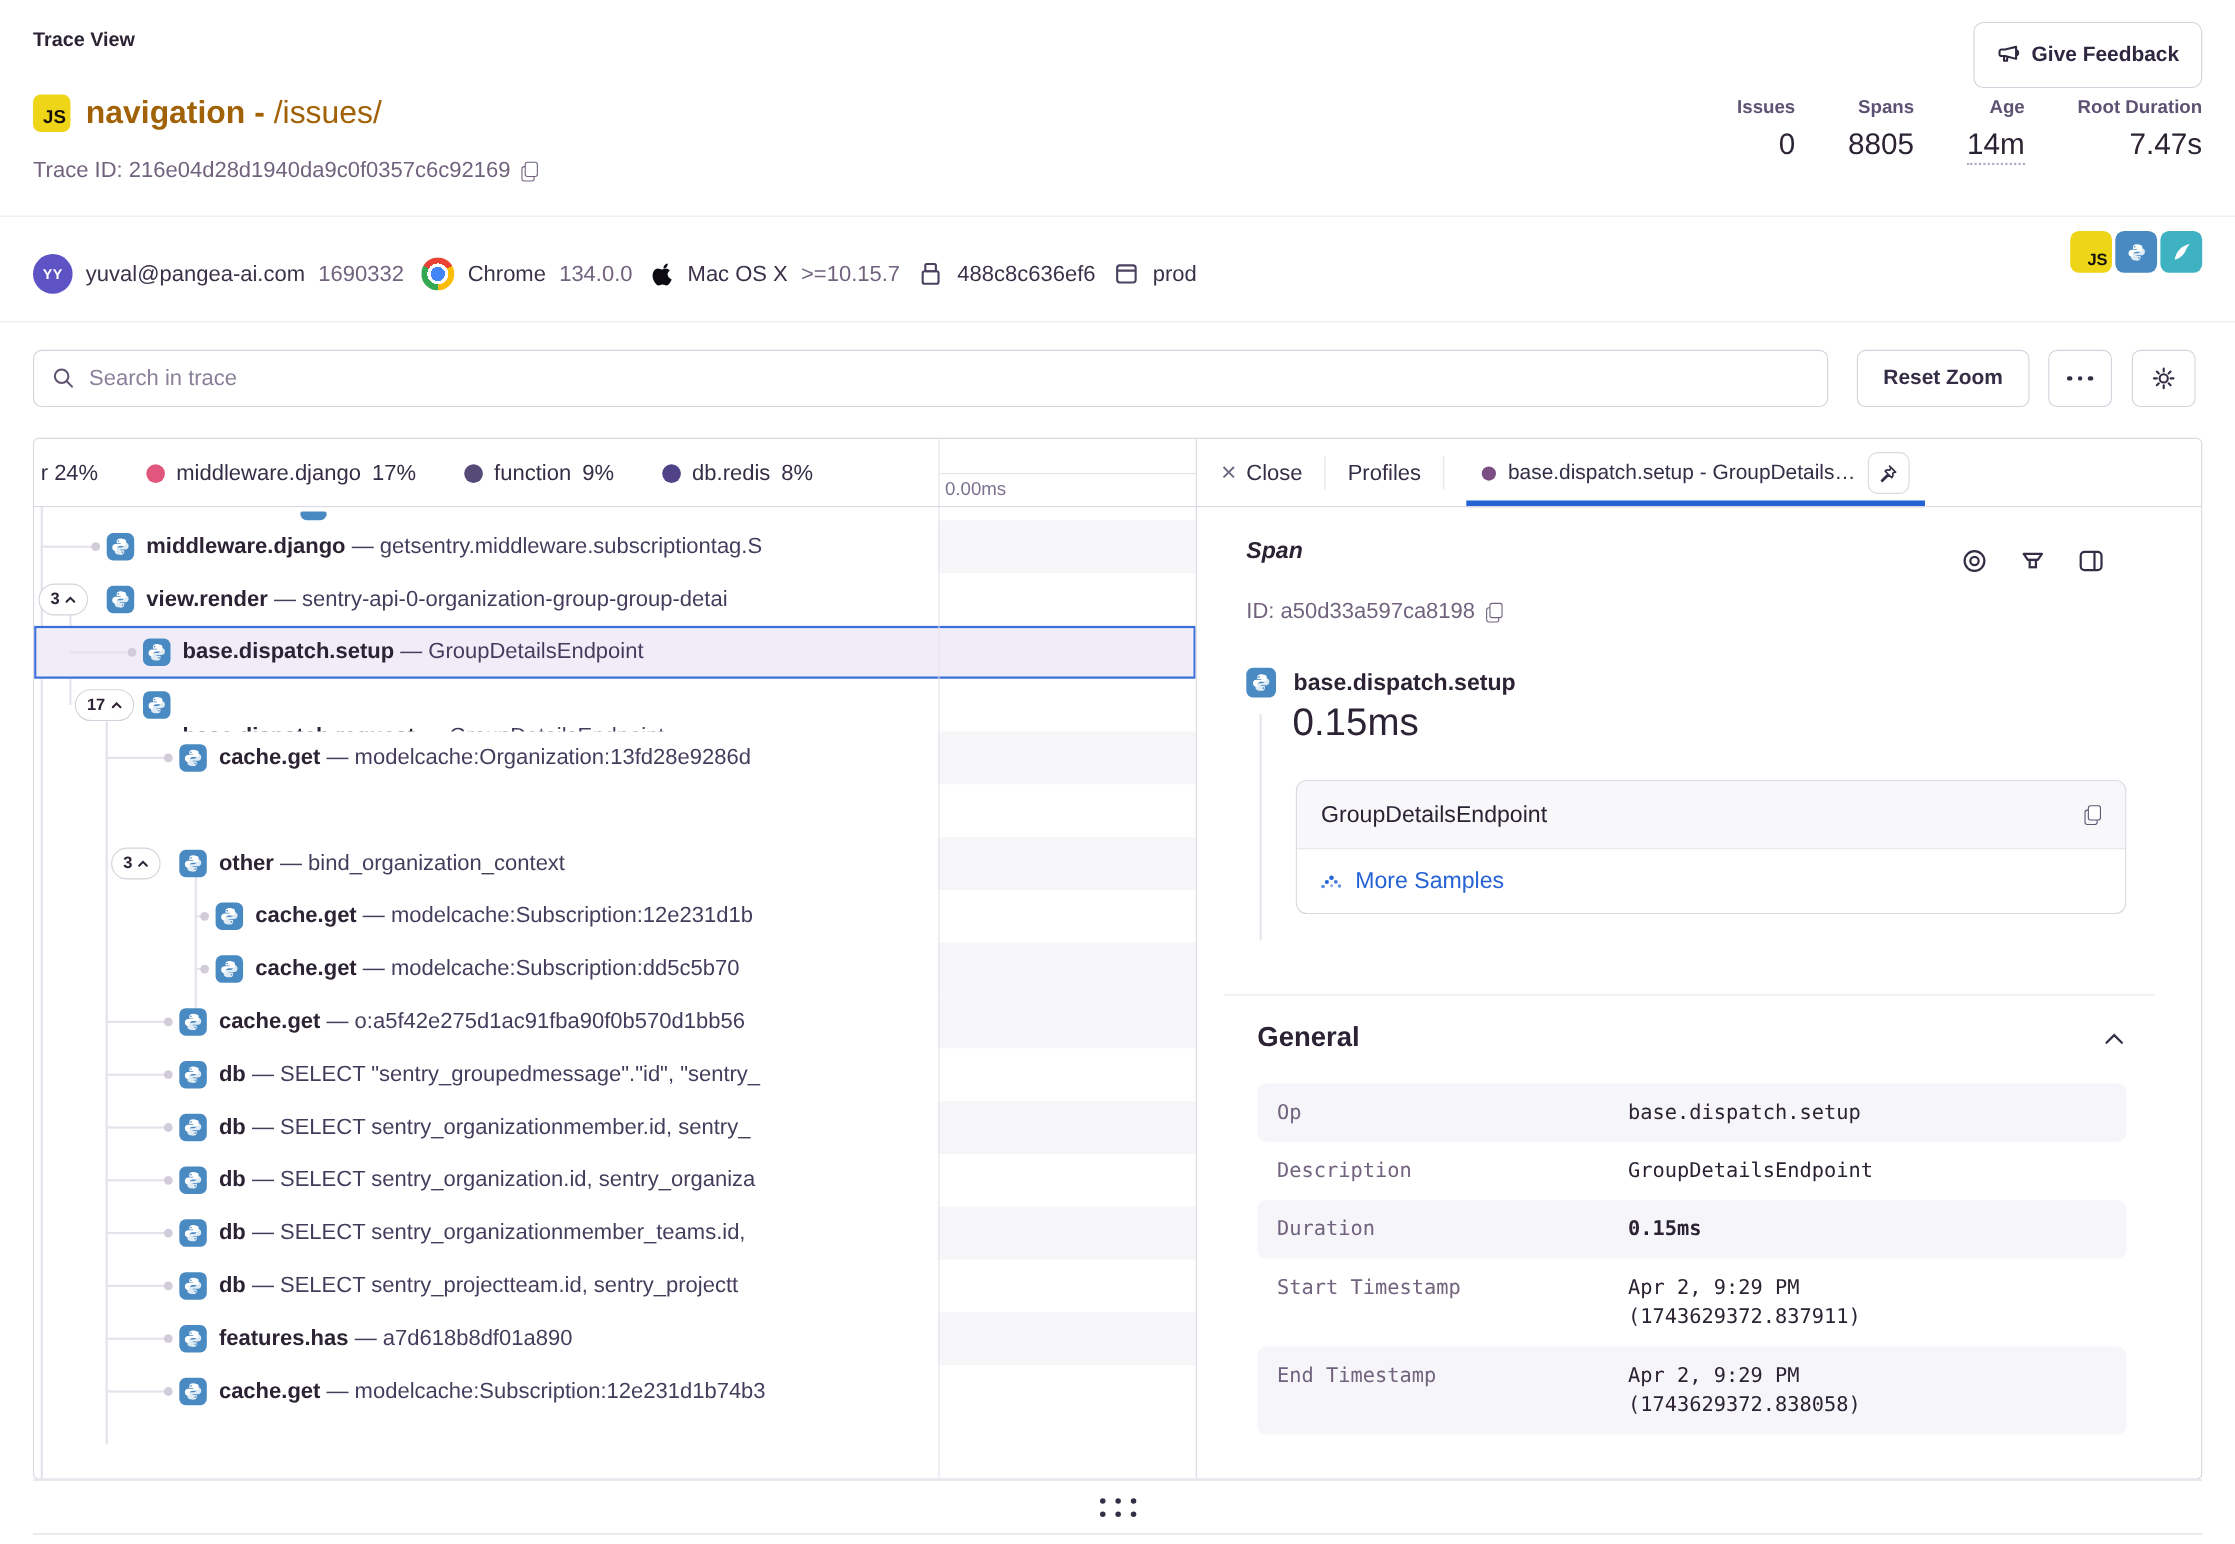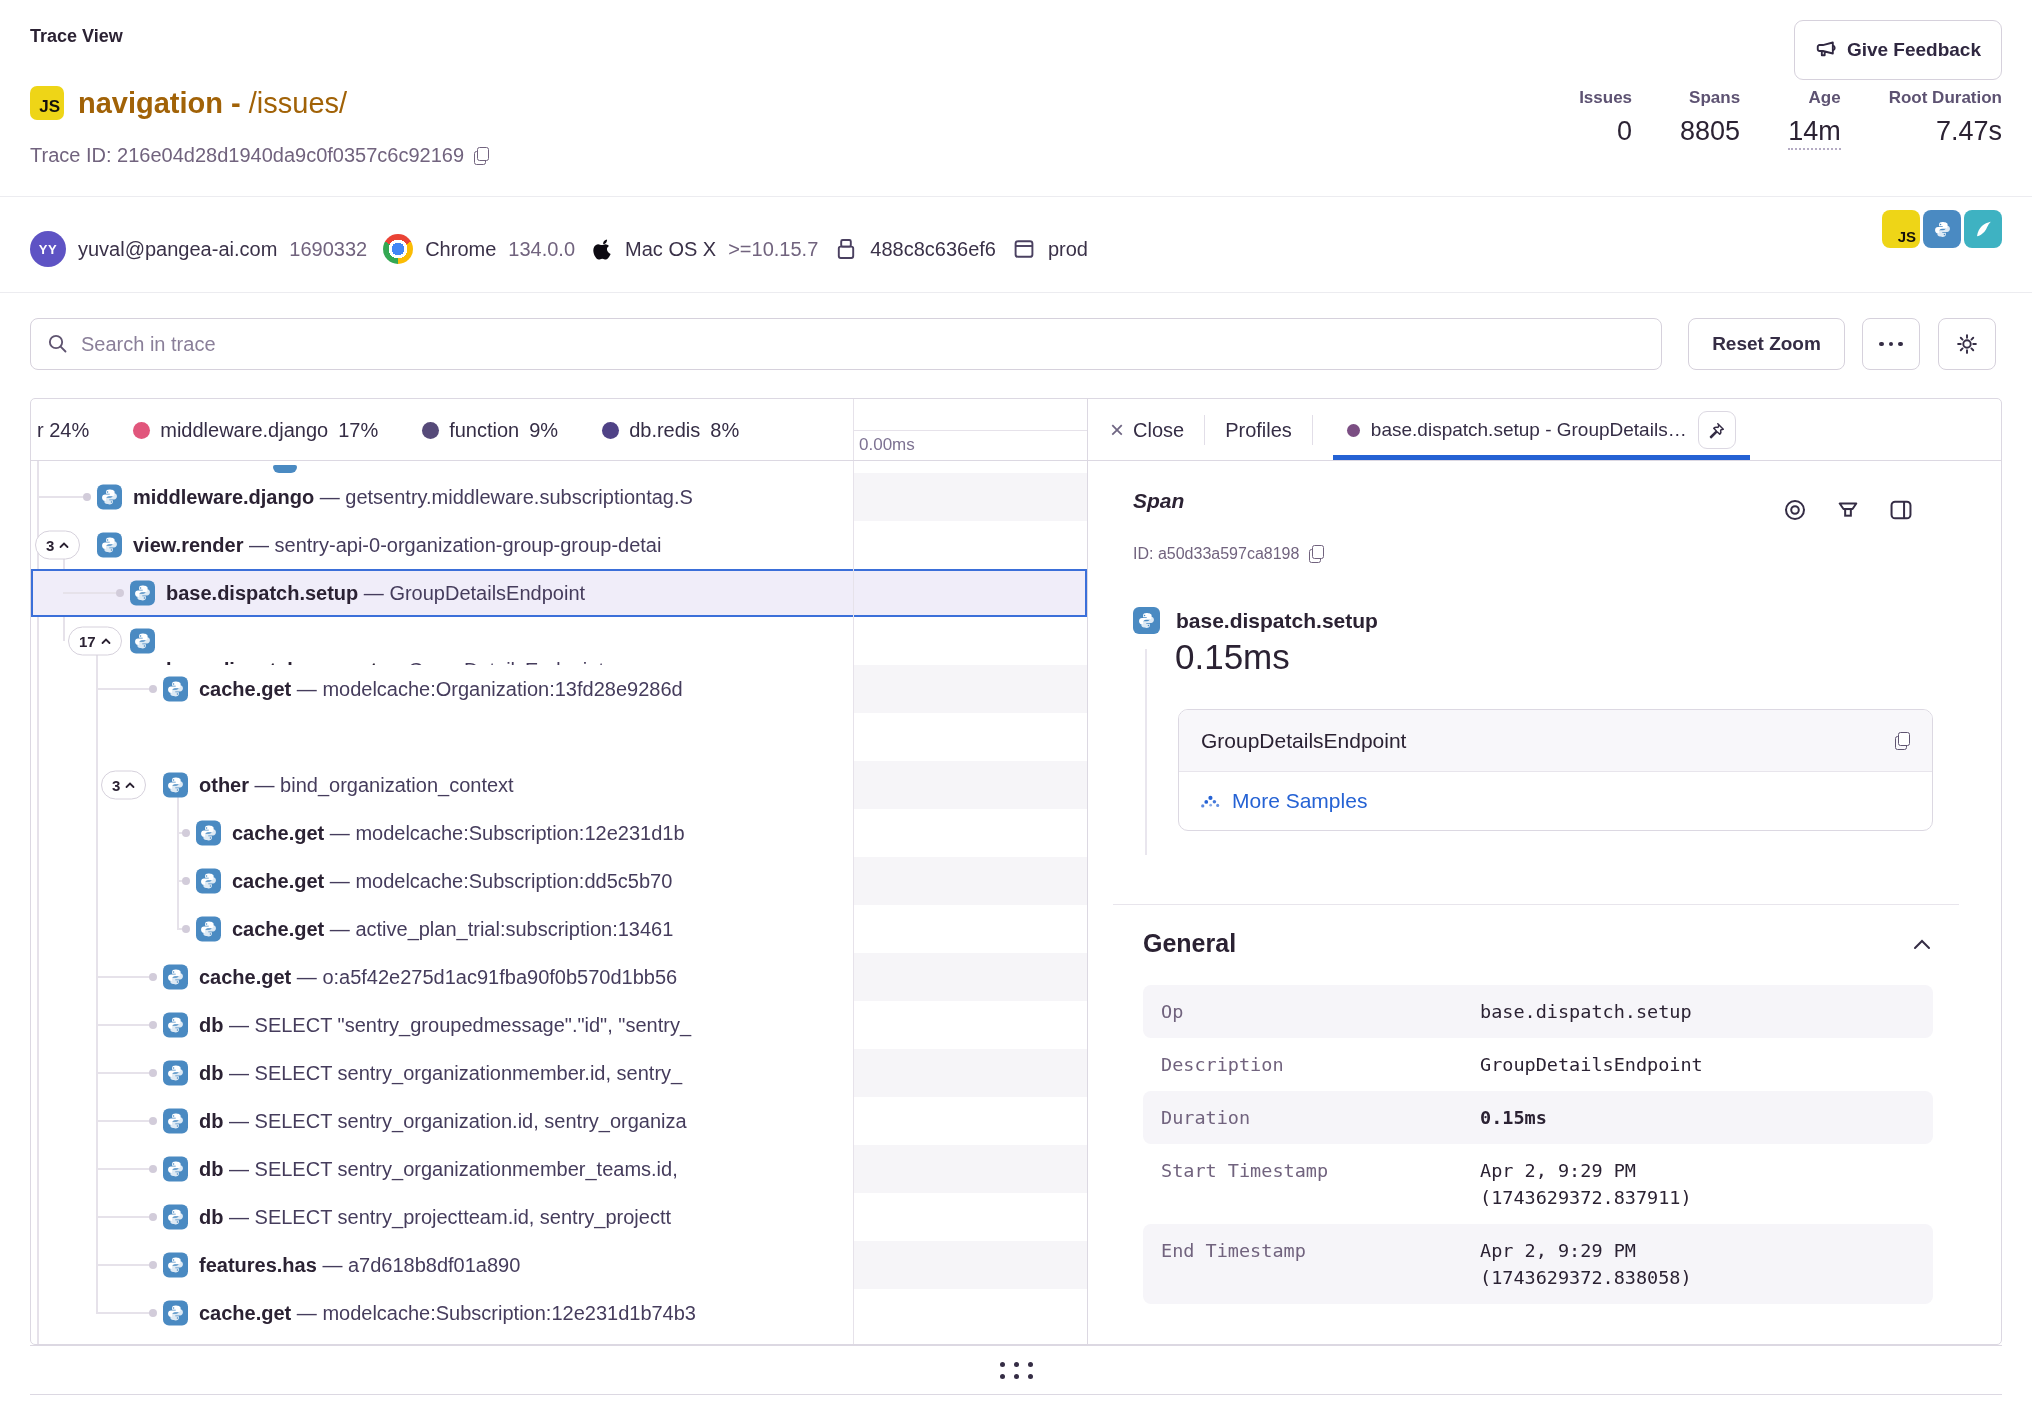--- a/index.html
+++ b/index.html
@@ -107,21 +107,21 @@
     background:#4a8ac2; display:flex; align-items:center; justify-content:center; }
   .rowtext { position:absolute; top:50%; transform:translateY(-50%); white-space:nowrap; font-size:20px; color:#453c5c; }
   .rowtext b { font-weight:700; color:#2b2233; }
 
   
   .panel-body { position:absolute; left:1058px; top:62px; right:0; bottom:0; overflow:hidden; }
   .span-title { position:absolute; left:44px; top:28px; font-size:21px; font-weight:700; color:#2b2233;font-style:italic; }
   .span-icons { position:absolute; top:36px; right:87px; display:flex; gap:27px; }
   .span-icons svg { cursor:pointer; }
   .span-id { position:absolute; left:44px; top:84px; display:flex; align-items:center; gap:10px;
-    font-size:16px; color:#71637e; }
+    font-size:20px; color:#71637e; }
   .op-block { position:absolute; left:44px; top:146px; display:flex; align-items:center; gap:16px; }
   .op-block .pyicon2 { width:27px; height:27px; border-radius:6px; background:#4a8ac2; display:flex;
     align-items:center; justify-content:center; }
   .op-name { font-size:21px; font-weight:700; color:#2b2233; }
   .op-rule { position:absolute; left:56px; top:188px; width:2px; height:206px; background:#e9e6ee; }
   .op-dur { position:absolute; left:86px; top:176px; font-size:35px; font-weight:500; color:#2b2233; }
   .sample-card { position:absolute; left:89px; top:248px; width:755px; border:1.5px solid #dcd8e2;
     border-radius:10px; overflow:hidden; background:#fff; }
   .sample-top { height:62px; display:flex; align-items:center; justify-content:space-between; padding:0 22px;
     background:#f8f7fa; border-bottom:1px solid #e8e5ec; font-size:21px; color:#2b2233; }
@@ -471,37 +471,20 @@
     <path fill="#ffffff" d="M8 1C6 1 4.8 1.8 4.8 3.2V5h3.4v.6H3.7C2.2 5.6 1 6.7 1 8.6c0 1.9 1.2 3 2.7 3h1.1V9.9c0-1.4 1.2-2.6 2.7-2.6h3c1.3 0 2.3-1 2.3-2.3V3.2C12.8 1.8 10 1 8 1z"></path>
     <path fill="#ffffff" opacity="0.82" d="M8 15c2 0 3.2-.8 3.2-2.2V11H7.8v-.6h4.5c1.5 0 2.7-1.1 2.7-3 0-1.9-1.2-3-2.7-3h-1.1v1.7c0 1.4-1.2 2.6-2.7 2.6h-3c-1.3 0-2.3 1-2.3 2.3v1.8C3.2 14.2 6 15 8 15z"></path>
     <circle cx="6.2" cy="3.2" r="0.7" fill="#4a8ac2"></circle>
                 <circle cx="9.8" cy="12.8" r="0.7" fill="#4a8ac2"></circle>
   </svg>
             </span>
       <span class="rowtext" style="left: 201px;"><b class="op">cache.get</b><span class="desc"> — modelcache:Subscription:dd5c5b70</span></span>
     </div>
     <div class="trow-dur"></div>
   </div>
-        <div class="trow">
-    <div class="trow-name">
-      <span class="conn" style="left: 146px; width: 9px;"></span>
-      <span class="conn-dot" style="left: 151px;"></span>
-
-      <span class="pyicon py-slot" style="left: 165px;">
-              <svg width="17" height="17" viewBox="0 0 16 16">
-    <path fill="#ffffff" d="M8 1C6 1 4.8 1.8 4.8 3.2V5h3.4v.6H3.7C2.2 5.6 1 6.7 1 8.6c0 1.9 1.2 3 2.7 3h1.1V9.9c0-1.4 1.2-2.6 2.7-2.6h3c1.3 0 2.3-1 2.3-2.3V3.2C12.8 1.8 10 1 8 1z"></path>
-    <path fill="#ffffff" opacity="0.82" d="M8 15c2 0 3.2-.8 3.2-2.2V11H7.8v-.6h4.5c1.5 0 2.7-1.1 2.7-3 0-1.9-1.2-3-2.7-3h-1.1v1.7c0 1.4-1.2 2.6-2.7 2.6h-3c-1.3 0-2.3 1-2.3 2.3v1.8C3.2 14.2 6 15 8 15z"></path>
-    <circle cx="6.2" cy="3.2" r="0.7" fill="#4a8ac2"></circle>
-                <circle cx="9.8" cy="12.8" r="0.7" fill="#4a8ac2"></circle>
-  </svg>
-            </span>
-      <span class="rowtext" style="left: 201px;"><b class="op">cache.get</b><span class="desc"> — active_plan_trial:subscription:13461</span></span>
-    </div>
-    <div class="trow-dur"></div>
-  </div>
         <div class="trow alt">
     <div class="trow-name">
       <span class="conn" style="left: 65px; width: 57px;"></span>
       <span class="conn-dot" style="left: 118px;"></span>
 
       <span class="pyicon py-slot" style="left: 132px;">
               <svg width="17" height="17" viewBox="0 0 16 16">
     <path fill="#ffffff" d="M8 1C6 1 4.8 1.8 4.8 3.2V5h3.4v.6H3.7C2.2 5.6 1 6.7 1 8.6c0 1.9 1.2 3 2.7 3h1.1V9.9c0-1.4 1.2-2.6 2.7-2.6h3c1.3 0 2.3-1 2.3-2.3V3.2C12.8 1.8 10 1 8 1z"></path>
     <path fill="#ffffff" opacity="0.82" d="M8 15c2 0 3.2-.8 3.2-2.2V11H7.8v-.6h4.5c1.5 0 2.7-1.1 2.7-3 0-1.9-1.2-3-2.7-3h-1.1v1.7c0 1.4-1.2 2.6-2.7 2.6h-3c-1.3 0-2.3 1-2.3 2.3v1.8C3.2 14.2 6 15 8 15z"></path>
     <circle cx="6.2" cy="3.2" r="0.7" fill="#4a8ac2"></circle>

